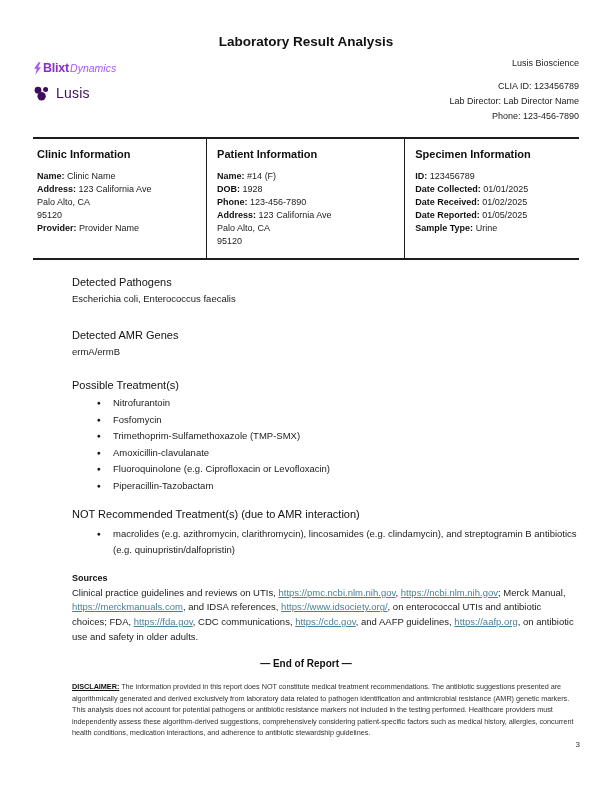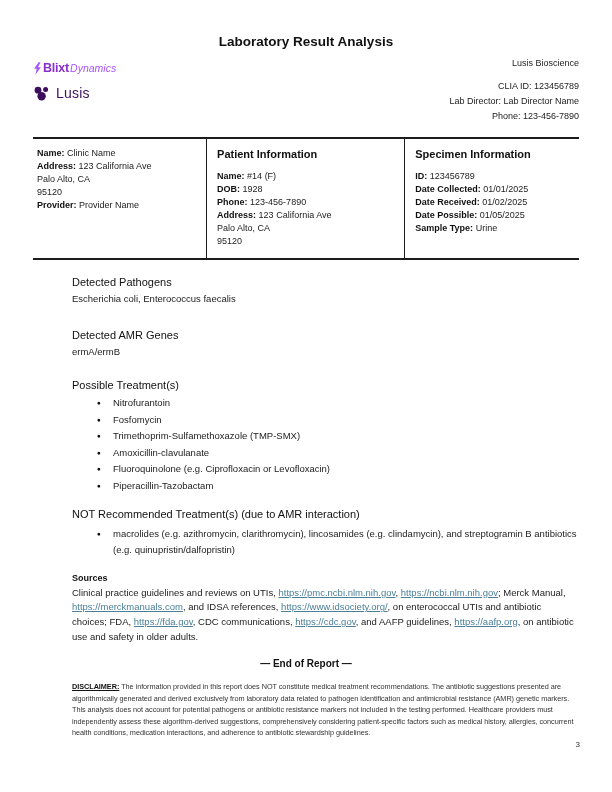--- a/index.html
+++ b/index.html
@@ -138,41 +138,42 @@
       <div>Lusis Bioscience</div>
       <div class="header-gap"></div>
       <div>CLIA ID: 123456789</div>
       <div>Lab Director: Lab Director Name</div>
       <div>Phone: 123-456-7890</div>
     </div>
   </div>
 
   <div class="info-table">
       <div class="info-col">
+        <div class="info-col-title">Clinic Information</div>
         <div class="info-row"><span class="lbl">Name:</span> <span class="val">Clinic Name</span></div>
         <div class="info-row"><span class="lbl">Address:</span> <span class="val">123 California Ave</span></div>
         <div class="info-row"><span class="val">Palo Alto, CA</span></div>
         <div class="info-row"><span class="val">95120</span></div>
         <div class="info-row"><span class="lbl">Provider:</span> <span class="val">Provider Name</span></div>
       </div>
       <div class="info-col">
         <div class="info-col-title">Patient Information</div>
         <div class="info-row"><span class="lbl">Name:</span> <span class="val">#14 (F)</span></div>
         <div class="info-row"><span class="lbl">DOB:</span> <span class="val">1928</span></div>
         <div class="info-row"><span class="lbl">Phone:</span> <span class="val">123-456-7890</span></div>
         <div class="info-row"><span class="lbl">Address:</span> <span class="val">123 California Ave</span></div>
         <div class="info-row"><span class="val">Palo Alto, CA</span></div>
         <div class="info-row"><span class="val">95120</span></div>
       </div>
       <div class="info-col">
         <div class="info-col-title">Specimen Information</div>
         <div class="info-row"><span class="lbl">ID:</span> <span class="val">123456789</span></div>
         <div class="info-row"><span class="lbl">Date Collected:</span> <span class="val">01/01/2025</span></div>
         <div class="info-row"><span class="lbl">Date Received:</span> <span class="val">01/02/2025</span></div>
-        <div class="info-row"><span class="lbl">Date Possible:</span> <span class="val">01/05/2025</span></div>
+        <div class="info-row"><span class="lbl">Date Reported:</span> <span class="val">01/05/2025</span></div>
         <div class="info-row"><span class="lbl">Sample Type:</span> <span class="val">Urine</span></div>
       </div>
     </div>
 
   <div class="content">
 
     <div class="sec-heading mt-pathogens">Detected Pathogens</div>
     <div class="sec-body">Escherichia coli, Enterococcus faecalis</div>
 
     <div class="sec-heading mt-amr">Detected AMR Genes</div>

